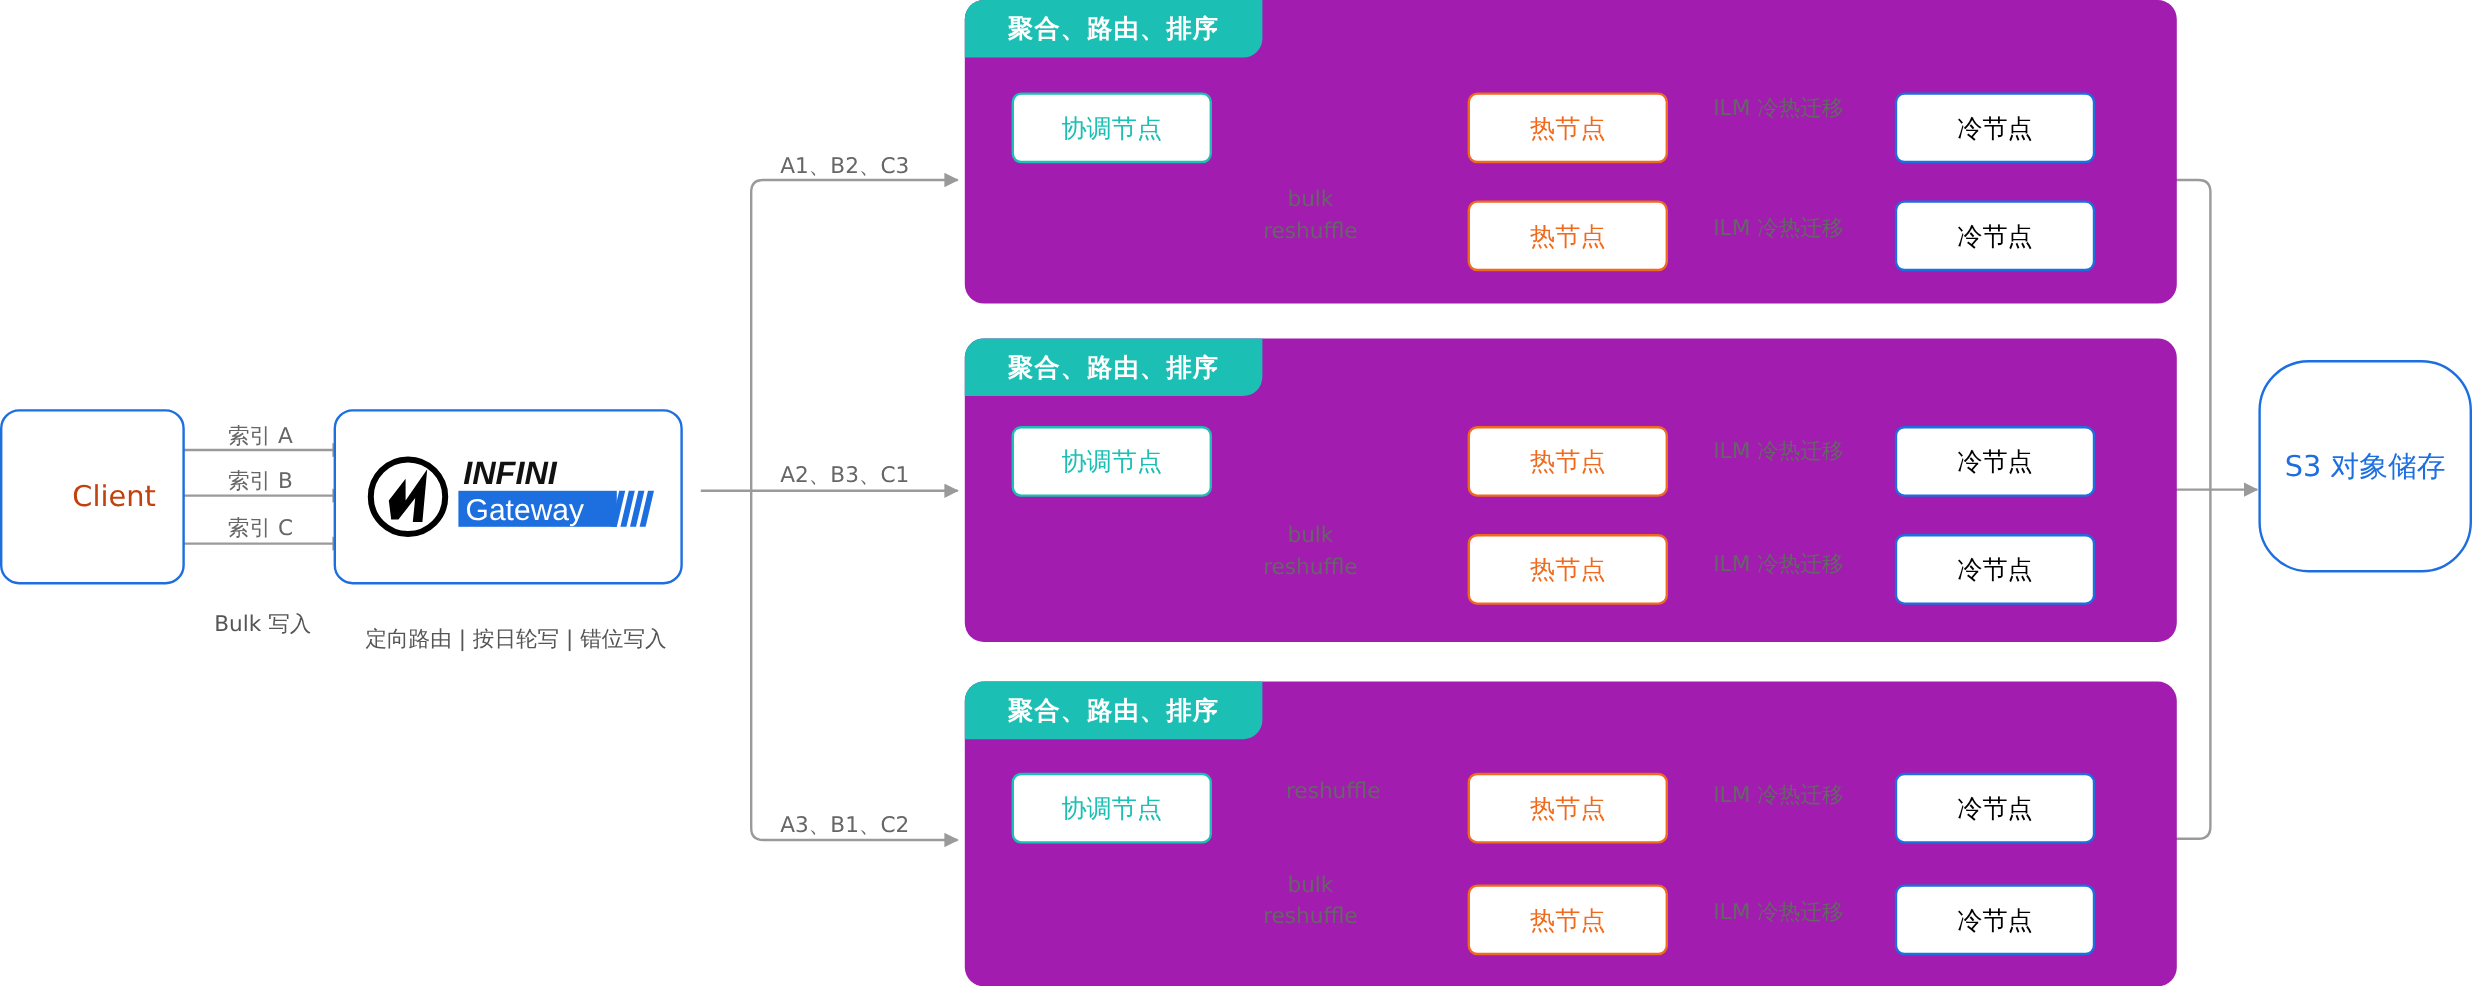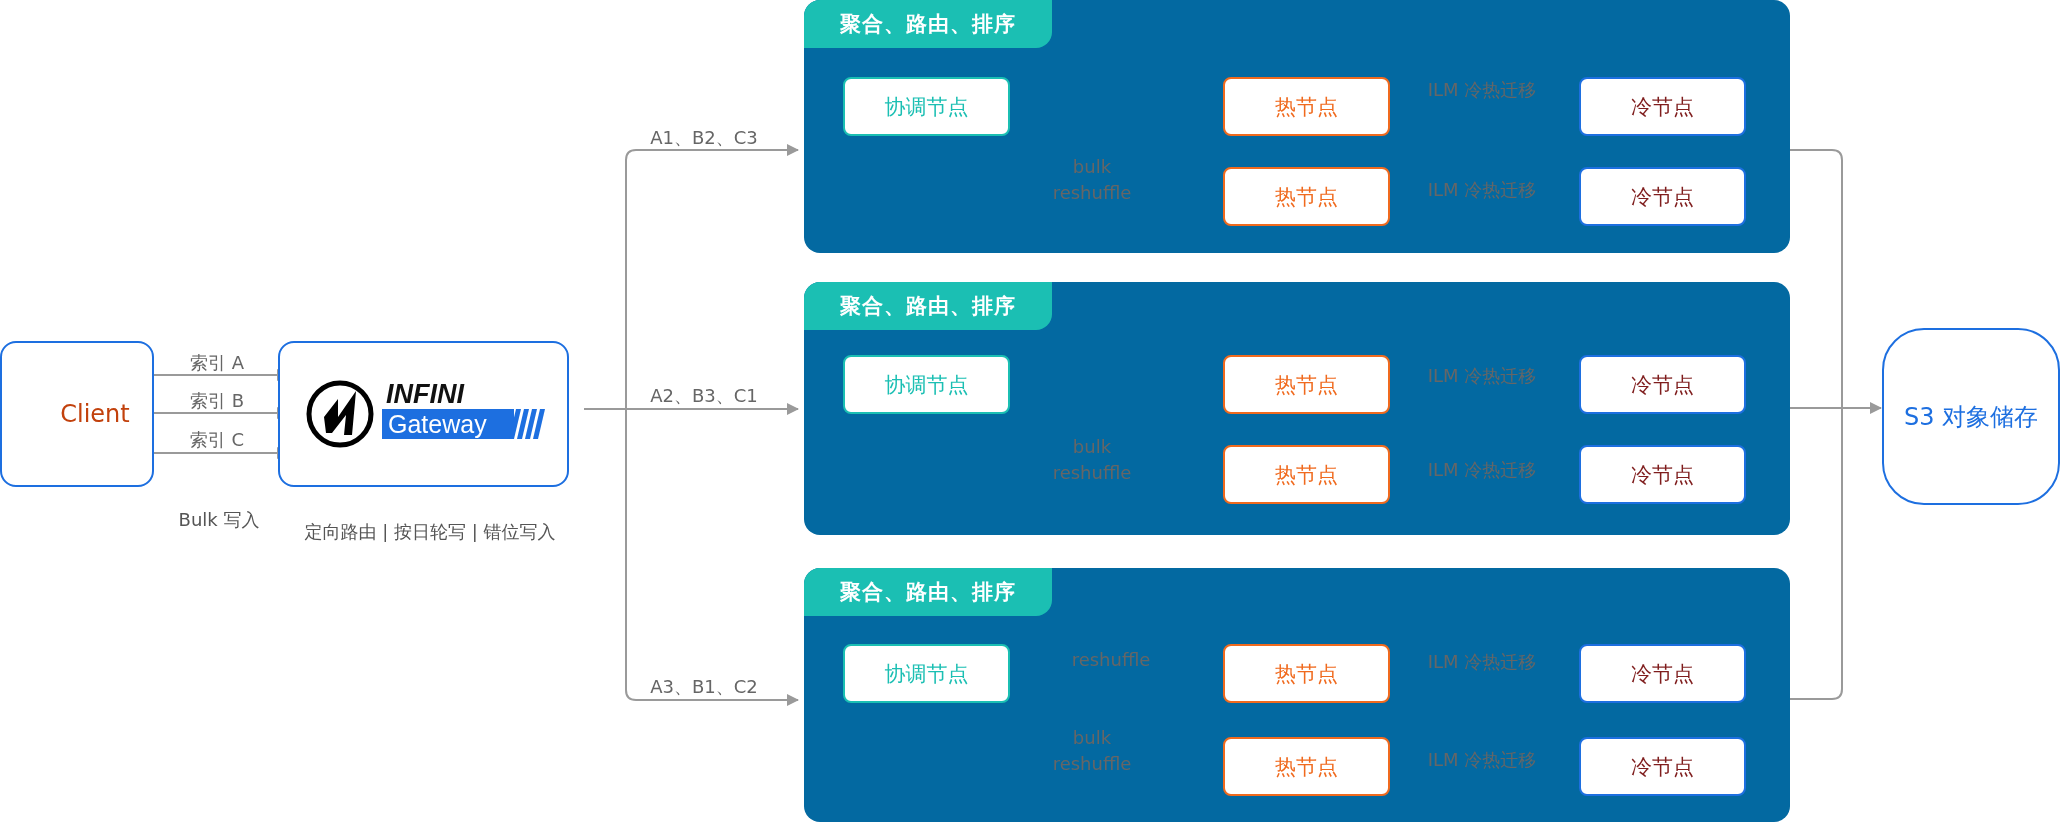--- a/index.html
+++ b/index.html
@@ -6,22 +6,22 @@
   body { width:2060px; height:822px; position:relative; overflow:hidden;
          font-family:"DejaVu Sans","Liberation Sans",sans-serif; }
   .node { position:absolute; box-sizing:border-box; background:#fff;
           display:flex; align-items:center; justify-content:center;
           font-size:21px; border-radius:8px; }
   .client { border:2px solid #1d6fe0; color:#c2410c; border-radius:16px; font-size:24px;padding-left:36px; }
   .gateway { border:2px solid #1d6fe0; border-radius:16px; }
   .s3 { border:2px solid #1d6fe0; color:#1d6fe0; border-radius:42px; font-size:24px; }
   .coord { border:2px solid #1bbfb3; color:#1bbfb3;align-items:center; }
   .hot { border:2px solid #f06a1e; color:#f06a1e;text-align:center; }
-  .cold { border:2px solid #1d6fe0; color:#7f1d1d;text-align:right; }
-  .region { position:absolute; background:#0369a1; border-radius:16px; }
+  .cold { border:2px solid #1d6fe0; color:#000000;text-align:right; }
+  .region { position:absolute; background:#a21caf; border-radius:16px;padding-left:24px; }
   .tab { position:absolute; left:0; top:0; height:48px; width:248px;
          background:#1bbfb3; color:#fff; border-radius:16px 0 16px 0;
          font-size:21px; font-weight:bold; display:flex; align-items:center;
          padding-left:36px; box-sizing:border-box; letter-spacing:1px; }
   .lbl { position:absolute; color:#666; font-size:18px; white-space:nowrap; }
   .lbl.c { transform:translateX(-50%); text-align:center; }
   .caption { position:absolute; color:#555; font-size:18px; white-space:nowrap; transform:translateX(-50%); }
   svg.wires { position:absolute; left:0; top:0; }
 </style>
 </head>
@@ -159,15 +159,15 @@
   </div>
 <div class="lbl c" style="left:1482px;top:650px;">ILM 冷热迁移</div>
 <div class="lbl c" style="left:1482px;top:748px;">ILM 冷热迁移</div>
 <div class="node cold" style="left:1579px;top:644px;width:167px;height:59px;">
     <span>冷节点</span>
   </div>
 <div class="node cold" style="left:1579px;top:737px;width:167px;height:59px;">
     <span>冷节点</span>
   </div>
 
-<div class="node s3" style="left:1882px;top:328px;width:178px;height:177px;">
+<div class="node s3" style="left:1882px;top:300px;width:178px;height:177px;">
   <span>S3 对象储存</span>
 </div>
 
 </body></html>

